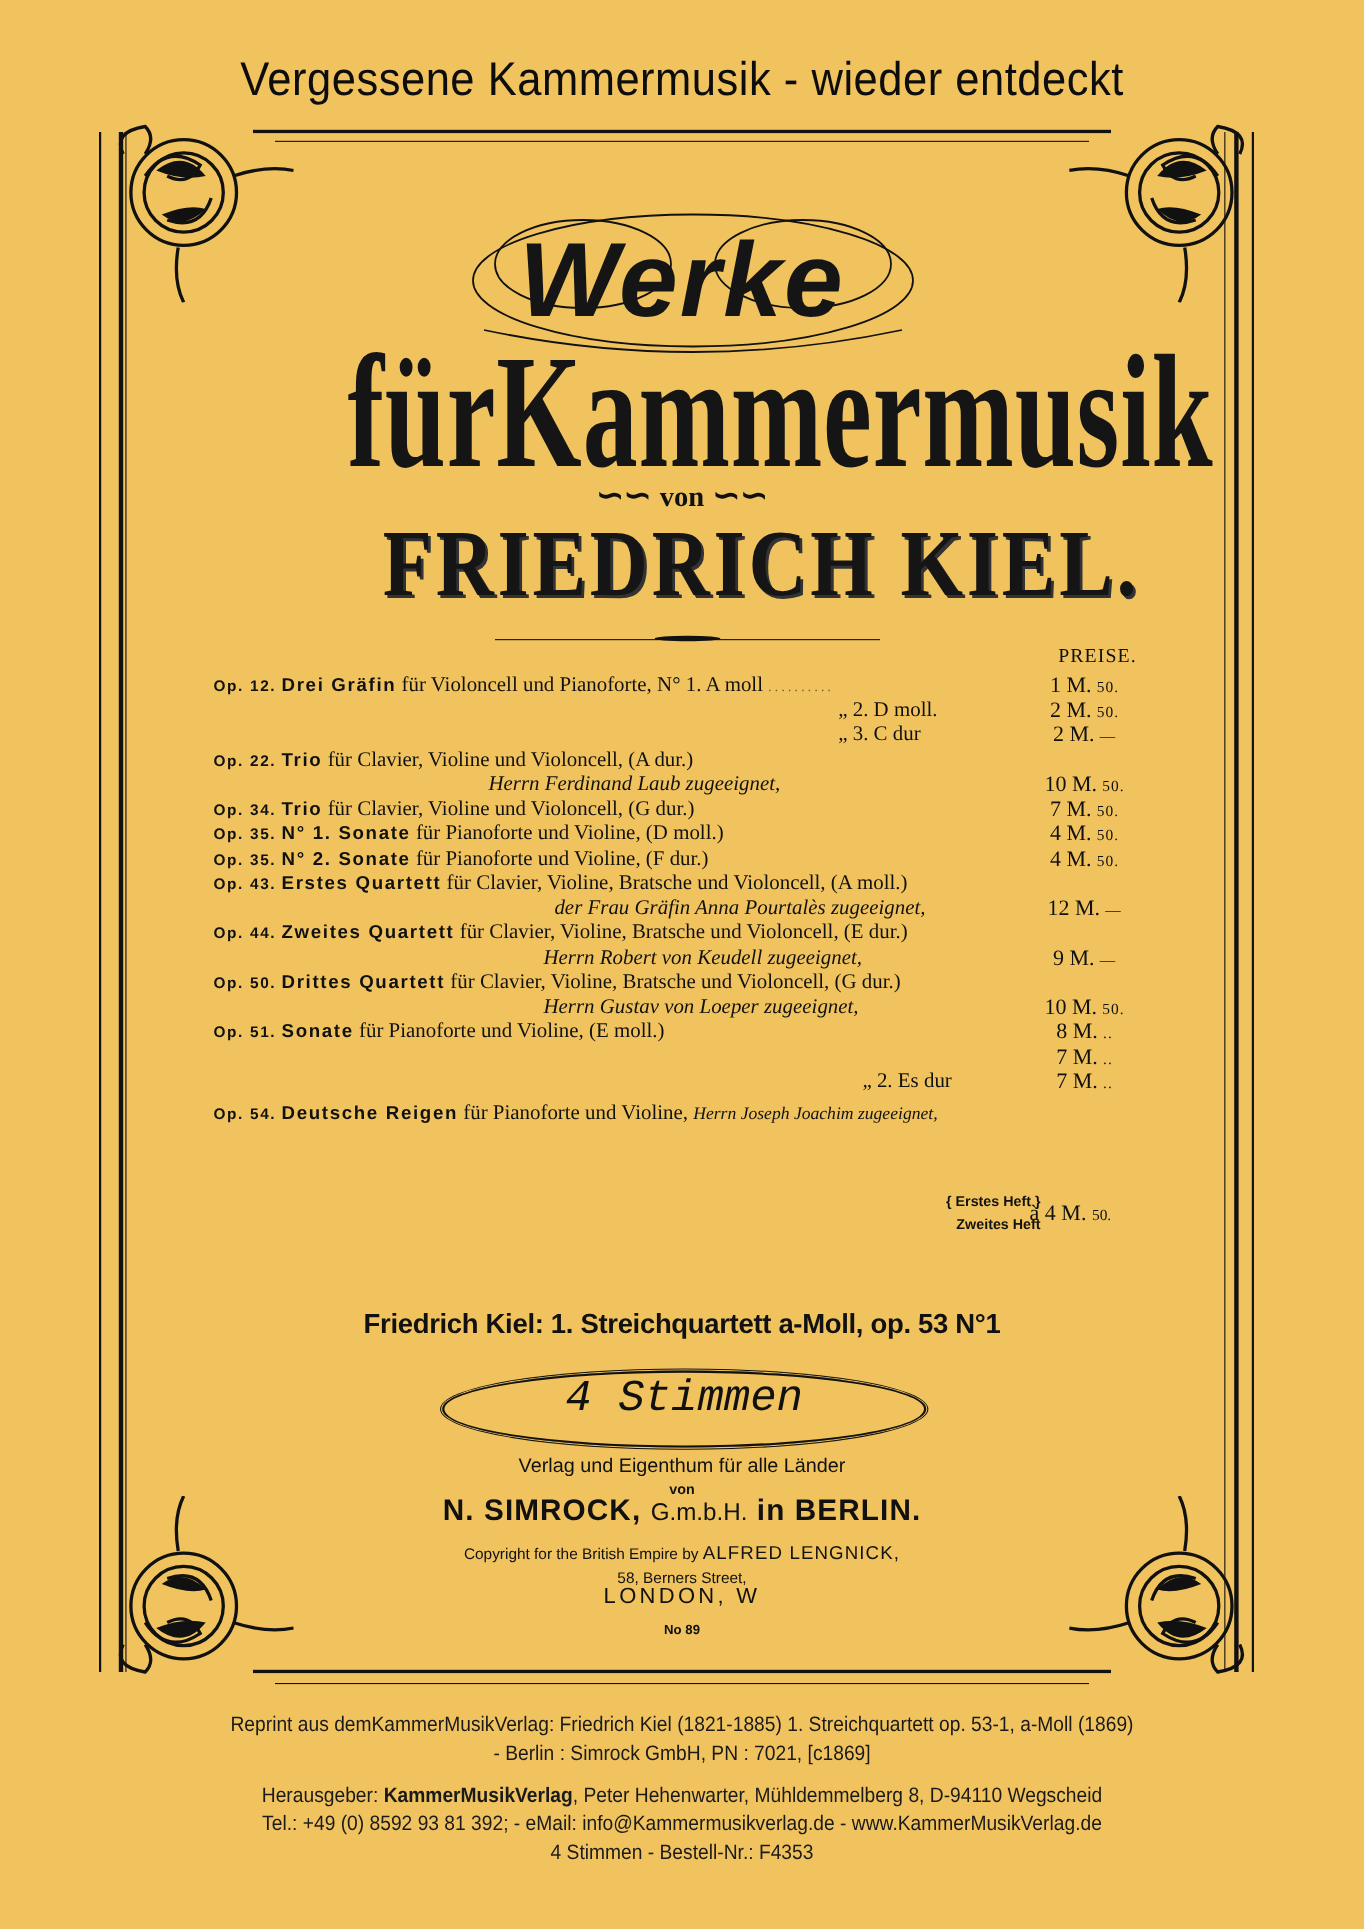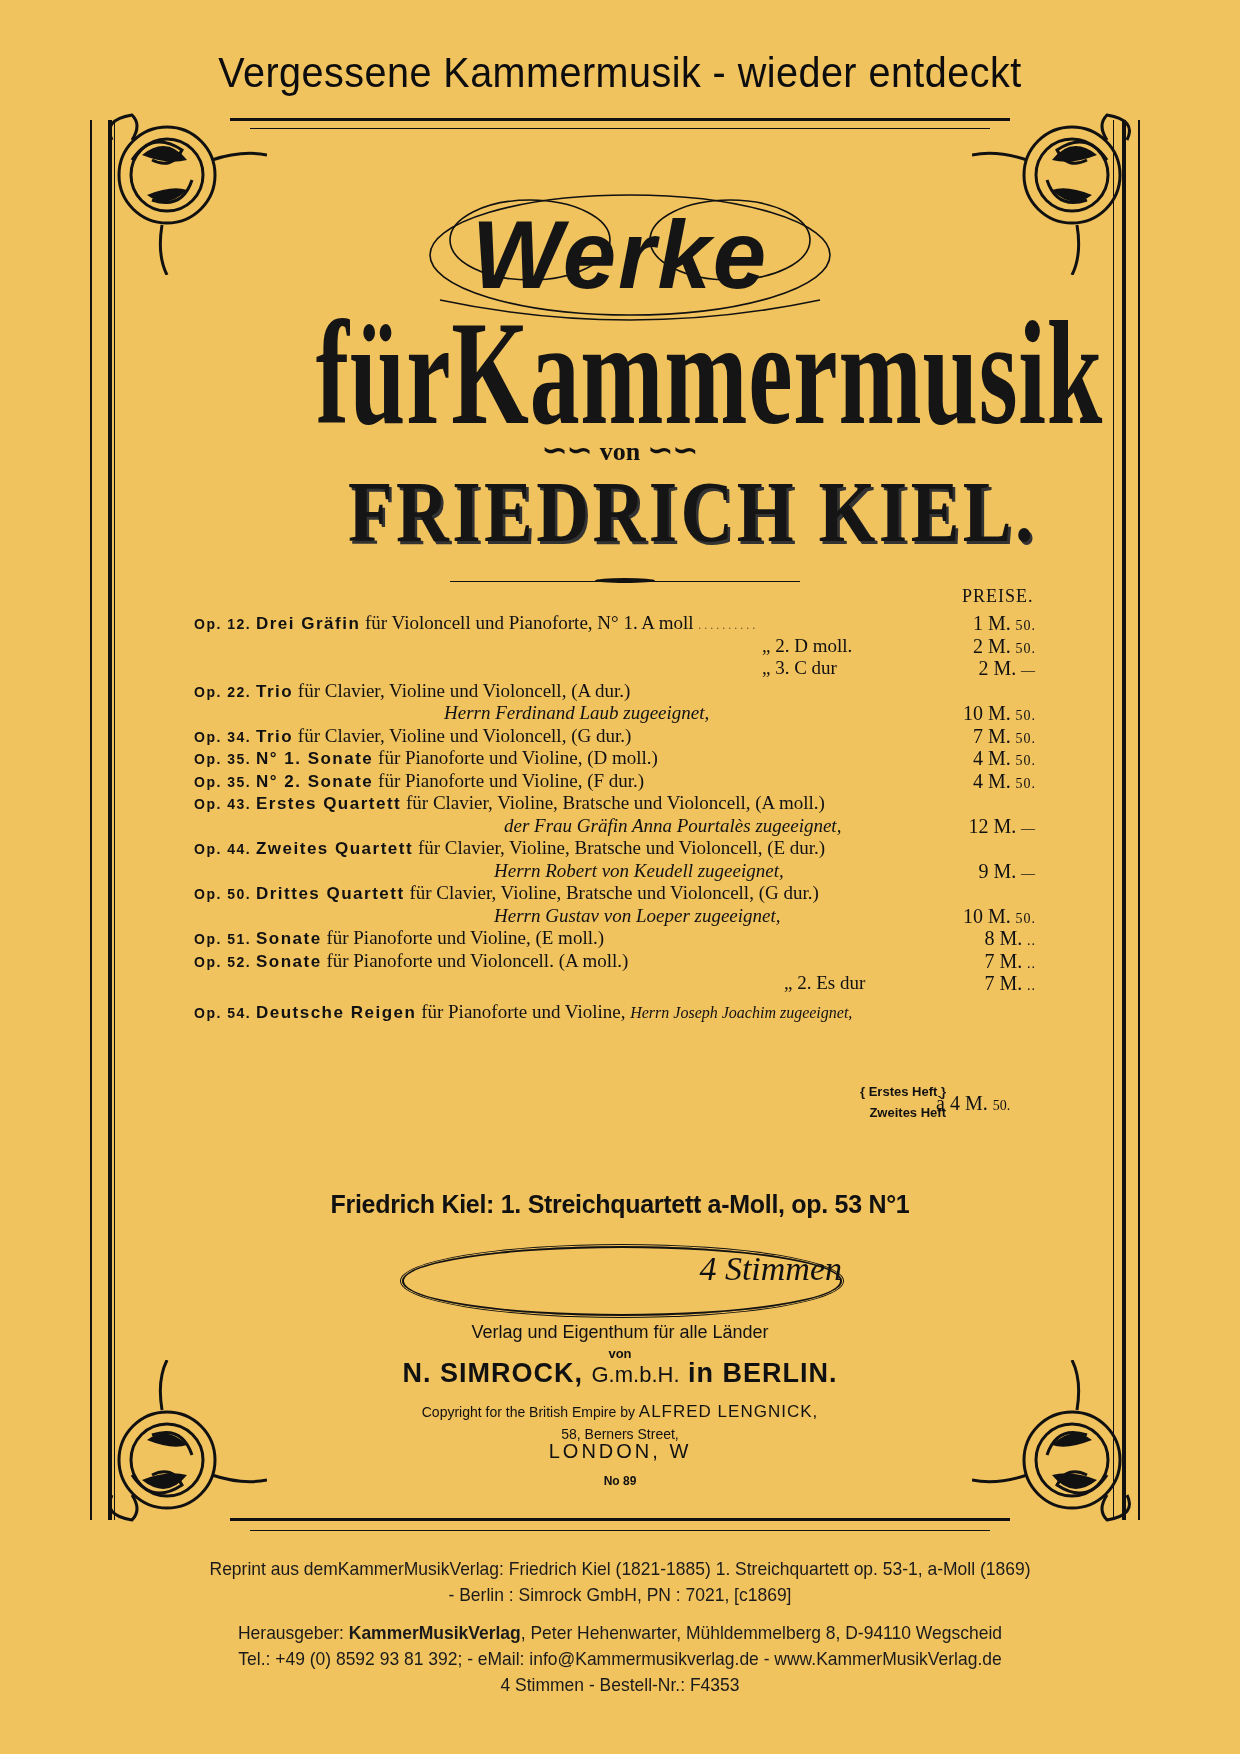--- a/index.html
+++ b/index.html
@@ -41,32 +41,32 @@
     text-shadow:3px 3px 0 #333;
   }
   .divider { left:450px; top:580px; width:350px; height:3px; }
   .divider .line { position:absolute; top:1px; left:0; width:100%; border-top:1px solid #111; }
   .divider .mid { position:absolute; top:-2px; left:145px; width:60px; height:5px; background:#111; border-radius:50%; }
   .preise { left:962px; top:586px; font-family:"Liberation Serif", serif; font-size:18px; letter-spacing:1px; }
   .catalog { left:194px; top:612px; width:842px; font-family:"Liberation Serif", serif; font-size:19px; }
   .row { position:relative; height:22.5px; line-height:22.5px; white-space:nowrap; }
   .row .left { position:absolute; left:0; }
   .row .indent { position:absolute; }
-  .row .price { position:absolute; right:0; width:100px; text-align:right; }
+  .row .price { position:absolute; right:0; width:100px; text-align:center; }
   .op { font-family:"Liberation Sans", sans-serif; font-weight:bold; font-size:14px; letter-spacing:1.5px; }
   .title-b { font-family:"Liberation Sans", sans-serif; font-weight:bold; font-size:17px; letter-spacing:1.5px; }
   .it { font-style:italic; }
   .dots { color:#6a5a30; letter-spacing:3px; font-size:12px; }
   .price .m { font-size:20px; }
   .price .c { font-size:14px; letter-spacing:1px; }
   .heft { left:860px; top:1081px; font-family:"Liberation Sans", sans-serif; font-weight:bold; font-size:13px; line-height:21px;text-align:right; }
   .heft-price { left:936px; top:1092px; font-family:"Liberation Serif", serif; font-size:20px; }
   .work-title { left:0; top:1190px; width:1240px; text-align:center; font-family:"Liberation Sans", sans-serif; font-weight:bold; font-size:25px; letter-spacing:-0.3px; }
   .ellipse { left:402px; top:1246px; width:436px; height:66px; border:2px solid #111; border-radius:50%; box-shadow:0 0 0 1px #F1C35F, 0 0 0 2px #111; }
-  .stimmen { left:402px; top:1250px; width:440px; text-align:right; font-family:Liberation Serif, serif; font-style:italic; font-size:34px; }
+  .stimmen { left:402px; top:1250px; width:440px; text-align:center; font-family:Liberation Mono, monospace; font-style:italic; font-size:40px; }
   .verlag { left:0; top:1322px; width:1240px; text-align:center; font-family:"Liberation Sans", sans-serif; font-size:18px; }
   .von2 { left:0; top:1346px; width:1240px; text-align:center; font-size:13px; font-weight:bold; }
   .simrock { left:0; top:1358px; width:1240px; text-align:center; font-family:"Liberation Sans", sans-serif; font-size:27px; font-weight:bold; letter-spacing:1px; }
   .simrock .gmbh { font-weight:normal; font-size:22px; letter-spacing:0; }
   .copyright { left:0; top:1402px; width:1240px; text-align:center; font-family:"Liberation Sans", sans-serif; font-size:14px; }
   .copyright .b { font-size:17px; letter-spacing:1px; }
   .address { left:0; top:1426px; width:1240px; text-align:center; font-size:14px; }
   .london { left:0; top:1440px; width:1240px; text-align:center; font-size:20px; letter-spacing:3px; }
   .no { left:0; top:1474px; width:1240px; text-align:center; font-size:12px; font-weight:bold; }
   .footer { left:0; width:1240px; text-align:center; font-family:"Liberation Sans", sans-serif; font-size:19px; color:#1a1a1a; transform:scaleX(0.92); transform-origin:center; }
@@ -223,21 +223,20 @@
     <span class="indent it" style="left:300px;">Herrn Gustav von Loeper zugeeignet,</span>
     <span class="price"><span class="m">10 M.</span> <span class="c">50.</span></span>
   </div>
 
   <div class="row">
     <span class="left"><span class="op">Op. 51.</span> <span class="title-b">Sonate</span> <span>für Pianoforte und Violine, (E moll.)</span></span>
     <span class="price"><span class="m">8 M.</span> <span class="c">..</span></span>
   </div>
 
   <div class="row">
-    <span class="left"><span class="op">Op. 52.</span> <span class="title-b">Sonate</span> <span>für Pianoforte und Violoncell. (A moll.)</span></span>
     <span class="price"><span class="m">7 M.</span> <span class="c">..</span></span>
   </div>
 
 
   <div class="row">
     <span class="indent" style="left:590px;">„ 2. Es dur</span>
     <span class="price"><span class="m">7 M.</span> <span class="c">..</span></span>
   </div>
 
   <div class="row" style="margin-top:6px;">

